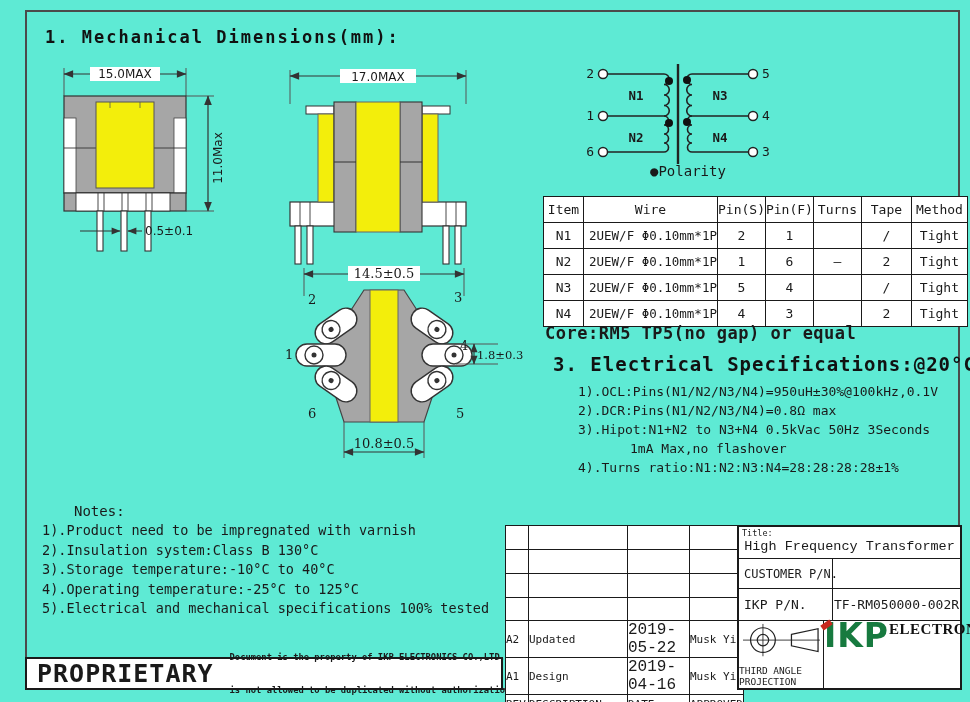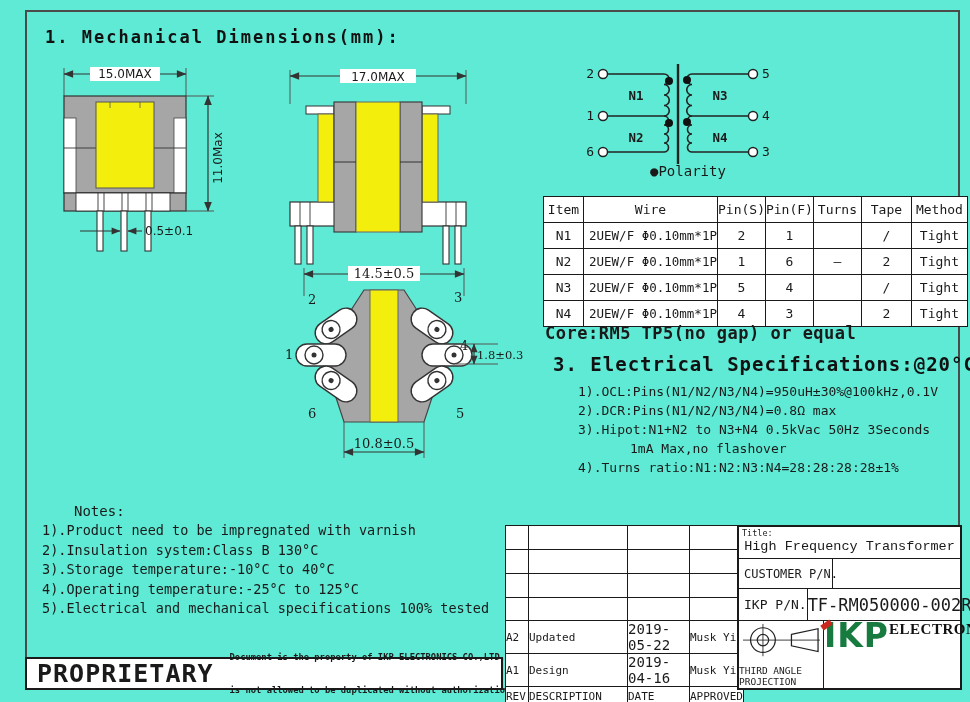--- a/index.html
+++ b/index.html
@@ -17,33 +17,33 @@
   .notes .nh{font-size:14px;line-height:19px;margin-left:32px;}
   .notes div{font-size:13.5px;line-height:19.5px;white-space:pre;}
   
   table.wt{position:absolute;left:543px;top:189px;border-collapse:collapse;table-layout:fixed;margin-top:7px;}
   table.wt th,table.wt td{border:1.5px solid #1a1a1a;font-size:13px;text-align:center;
         padding:0;height:25px;font-weight:normal;background:#fff;}
   table.wt td.wire{font-size:12.5px;text-align:left;padding-left:5px;}
   
   table.rg{position:absolute;left:505px;top:525px;border-collapse:collapse;table-layout:fixed;background:#fff;}
   table.rg td{border:1.5px solid #1a1a1a;font-size:11px;text-align:left;padding:0;}
-  table.rg td.dt{font-size:14px;}
+  table.rg td.dt{font-size:16px;font-family:Liberation Mono, monospace;}
   
   .tb{position:absolute;left:737px;top:525px;width:225px;height:165px;border:2px solid #1a1a1a;
       box-sizing:border-box;background:#fff;}
   .tb-title{position:relative;height:32px;border-bottom:1.5px solid #1a1a1a;box-sizing:border-box;
       text-align:center;}
   .tb-title .lbl{position:absolute;left:3px;top:1px;font-size:8.5px;}
   .tb-title .val{display:inline-block;margin-top:12px;font-size:13.5px;white-space:nowrap;font-family:Liberation Mono, monospace;}
   .tb-row{display:flex;border-bottom:1.5px solid #1a1a1a;box-sizing:border-box;}
   .r2{height:30px;} .r3{height:32px;}
   .tb-c1{width:94px;border-right:1.5px solid #1a1a1a;box-sizing:border-box;display:flex;
       align-items:center;padding-left:5px;font-size:12px;white-space:nowrap;}
-  .tb-c2{flex:1;display:flex;align-items:center;justify-content:center;font-size:17px;white-space:nowrap;}
+  .tb-c2{flex:1;display:flex;align-items:center;justify-content:center;font-size:13px;white-space:nowrap;}
   .tb-bottom{display:flex;height:67px;}
   .proj{width:91px;border-right:1.5px solid #1a1a1a;box-sizing:border-box;text-align:left;padding-top:2px;}
   .proj .ptxt{font-size:9.5px;line-height:11px;}
   .logo{flex:1;display:flex;flex-direction:row;align-items:flex-start;justify-content:center;}
   .logo-ikp{position:relative;font-family:"DejaVu Sans","Liberation Sans",sans-serif;font-weight:bold;
       font-size:33px;line-height:30px;letter-spacing:1px;color:#177a3f;}
   .logo-accent{position:absolute;left:-3px;top:1px;width:11px;height:6px;background:#c8281e;
       transform:rotate(-35deg);}
   .logo-sub{font-family:Liberation Serif, serif;font-weight:bold;font-size:15px;
       letter-spacing:0.5px;color:#111;}

